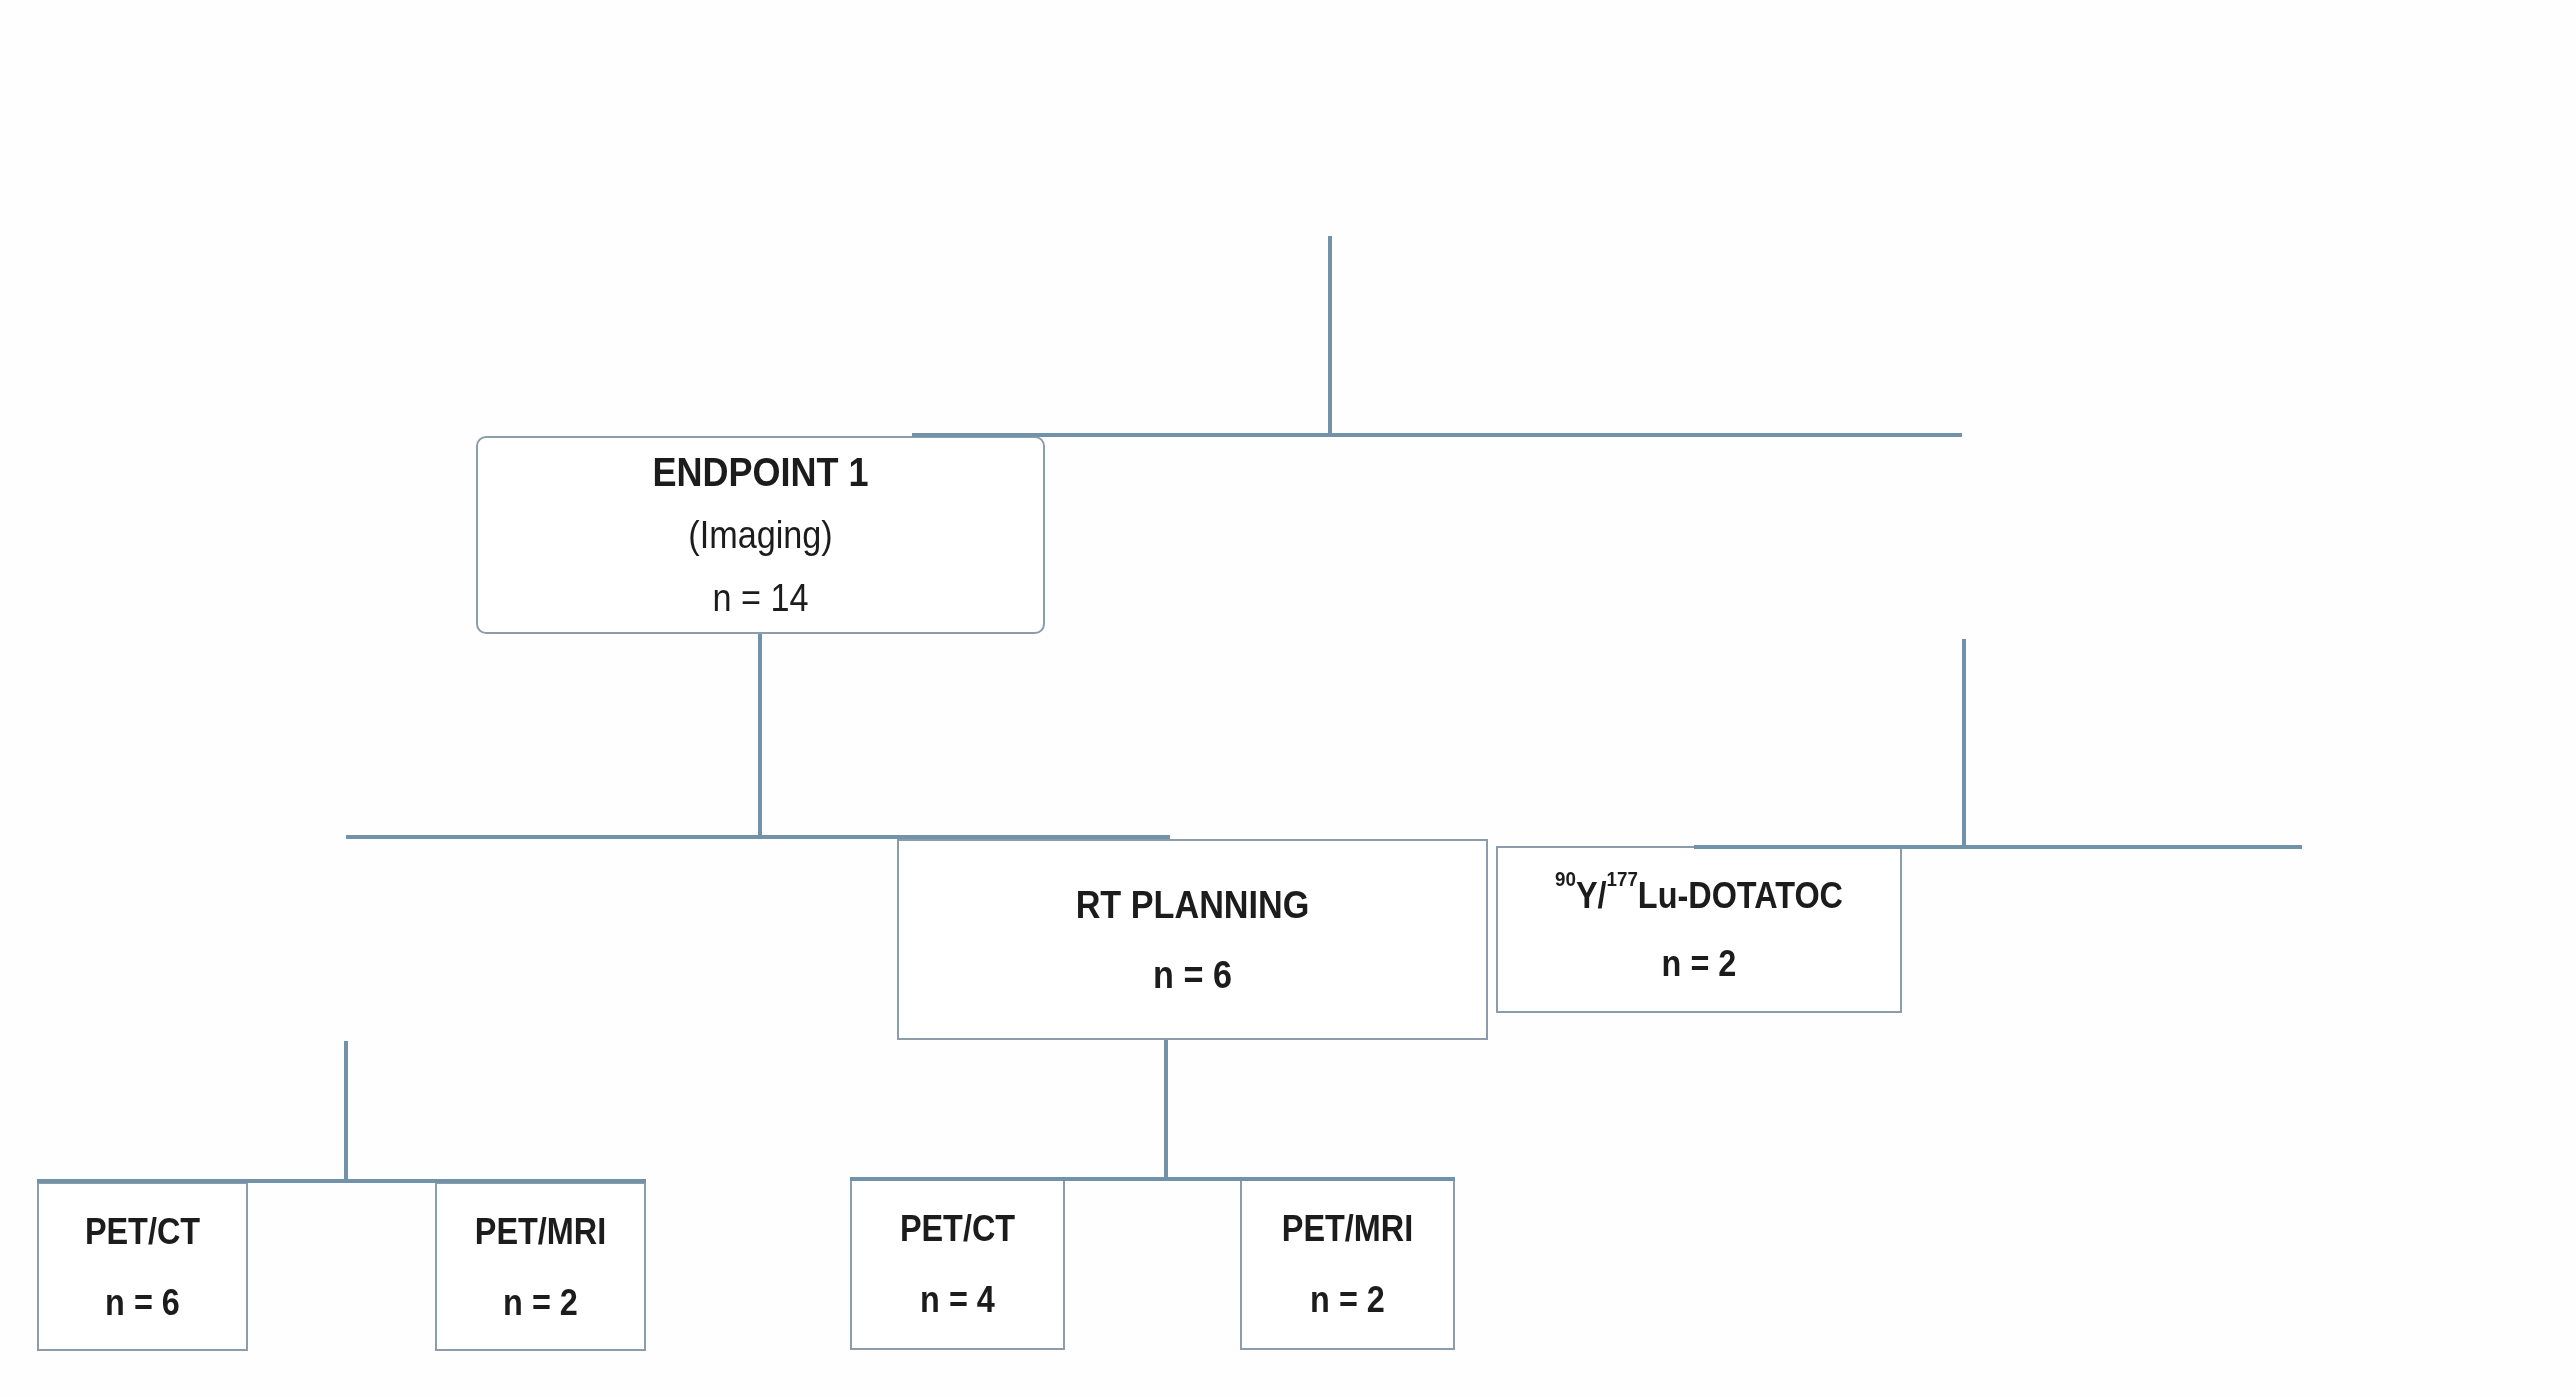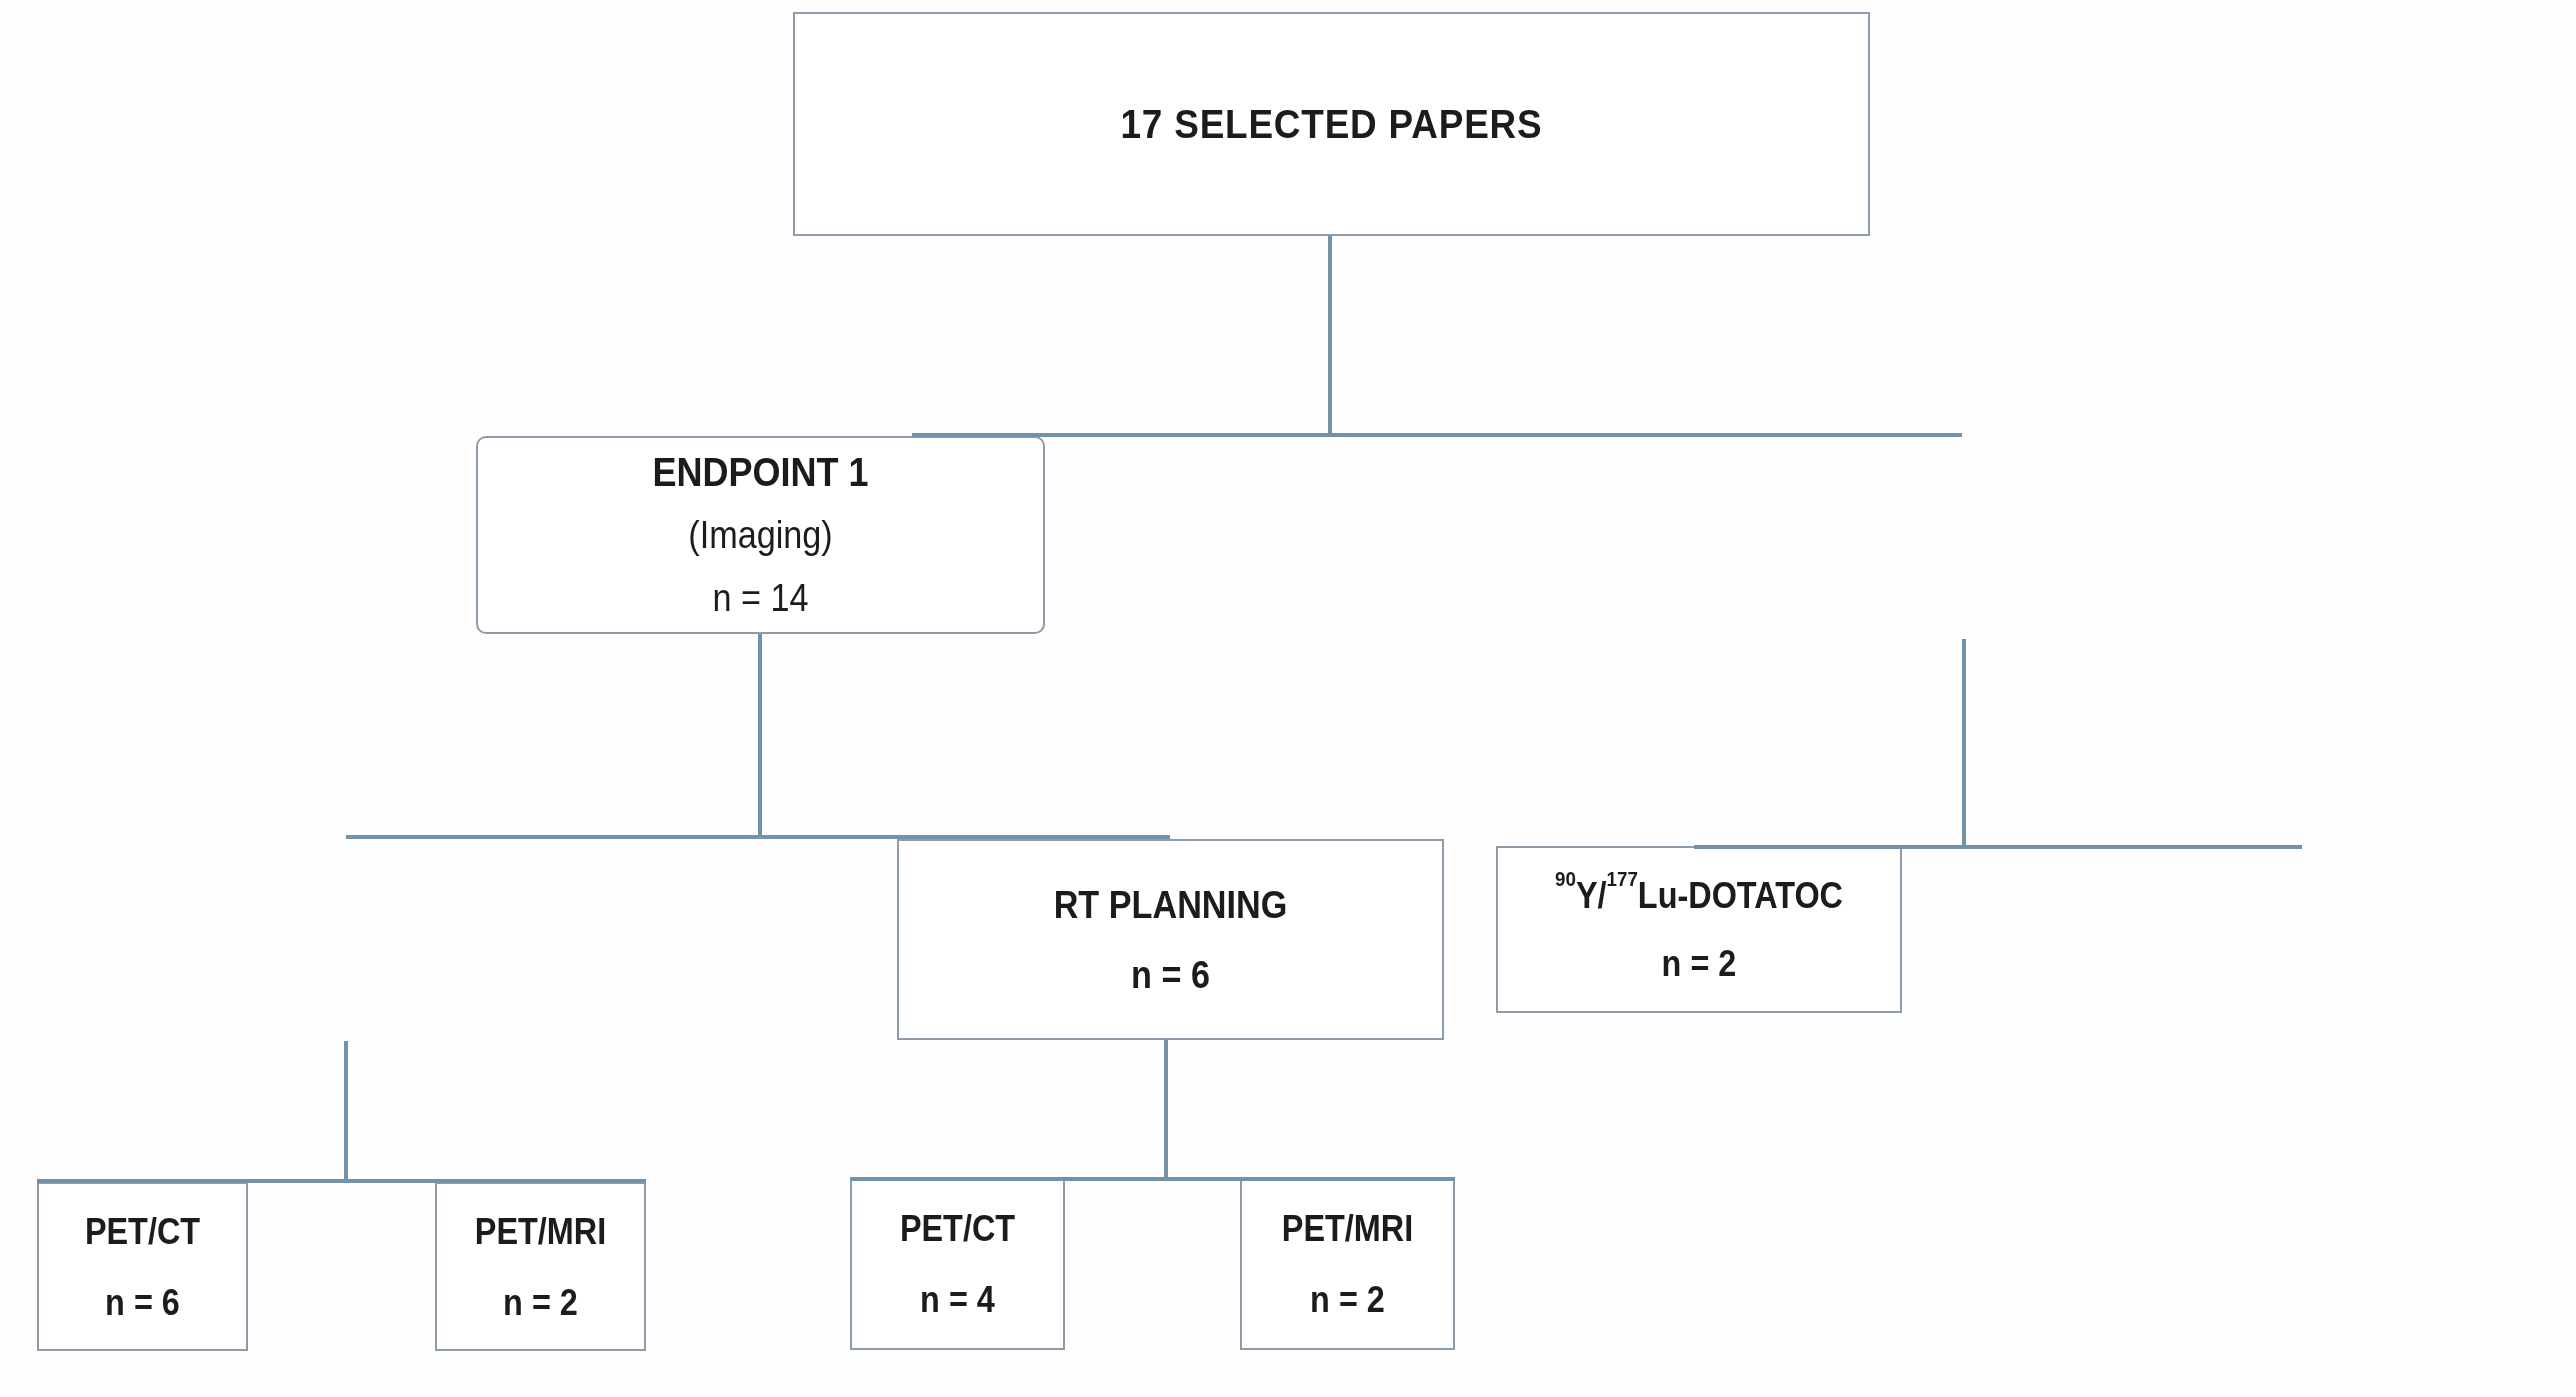--- a/index.html
+++ b/index.html
@@ -38,21 +38,21 @@
 
   
   #node-top        { left: 793px;  top: 12px;   width: 1077px; height: 224px; }
   #node-top .line  { font-size: 41px; letter-spacing: 0.9px; }
   #node-ep1        { left: 476px;  top: 436px;  width: 569px;  height: 198px; border-radius: 10px; }
   #node-ep2        { left: 1678px; top: 436px;  width: 571px;  height: 203px; }
   #node-ep1 .line, #node-ep2 .line { font-size: 38px; line-height: 63px; }
   #node-ep1 .line.b, #node-ep2 .line.b { font-size: 40px; }
   #node-det        { left: 59px;   top: 838px;  width: 573px;  height: 203px; }
   #node-det .line  { font-size: 36px; line-height: 63px; }
-  #node-rt         { left: 897px; top: 839px;  width: 547px;  height: 201px; }
+  #node-rt         { left: 897px; top: 839px;  width: 591px;  height: 201px; }
   #node-rt .line   { font-size: 38px; line-height: 70px; }
   #node-ta         { left: 1496px; top: 846px;  width: 406px;  height: 167px; }
   #node-ta .line   { font-size: 36px; line-height: 68px; }
   #node-tb         { left: 2040px; top: 849px;  width: 520px;  height: 195px; }
   #node-tb .line   { font-size: 35px; line-height: 48px; }
   #node-p1         { left: 37px;   top: 1182px; width: 211px;  height: 169px; }
   #node-p2         { left: 435px;  top: 1182px; width: 211px;  height: 169px; }
   #node-p3         { left: 850px;  top: 1178px; width: 215px;  height: 172px; }
   #node-p4         { left: 1240px; top: 1178px; width: 215px;  height: 172px; }
   #node-p1 .line, #node-p2 .line, #node-p3 .line, #node-p4 .line { font-size: 36px; line-height: 71px; }
@@ -69,25 +69,20 @@
   #edge-v-det   { left: 344px;  top: 1041px; height: 141px; }
   #edge-h-det   { left: 37px;   top: 1179px; width: 609px; }
   #edge-v-rt    { left: 1164px; top: 1040px; height: 139px; }
   #edge-h-rt    { left: 850px;  top: 1177px; width: 605px; }
 </style>
 </head>
 <body>
 
 <div class="canvas">
 
-  <div class="box" id="node-top">
-    <div class="txt">
-      <div class="line b">17 SELECTED PAPERS</div>
-    </div>
-  </div>
 
   <div class="box" id="node-ep1">
     <div class="txt">
       <div class="line b">ENDPOINT 1</div>
       <div class="line r">(Imaging)</div>
       <div class="line r">n = 14</div>
     </div>
   </div>
 
 

